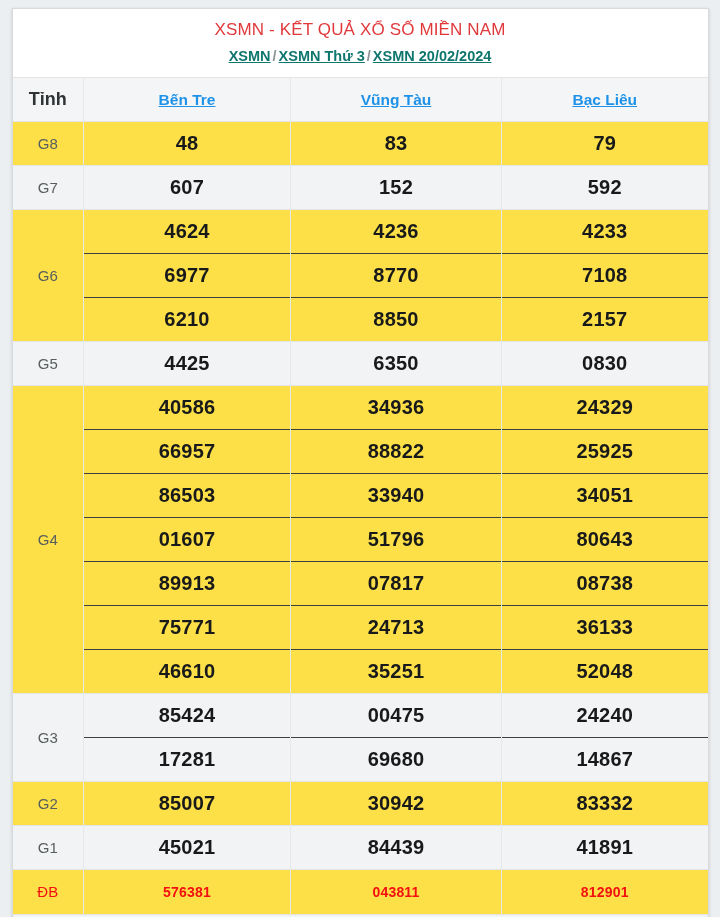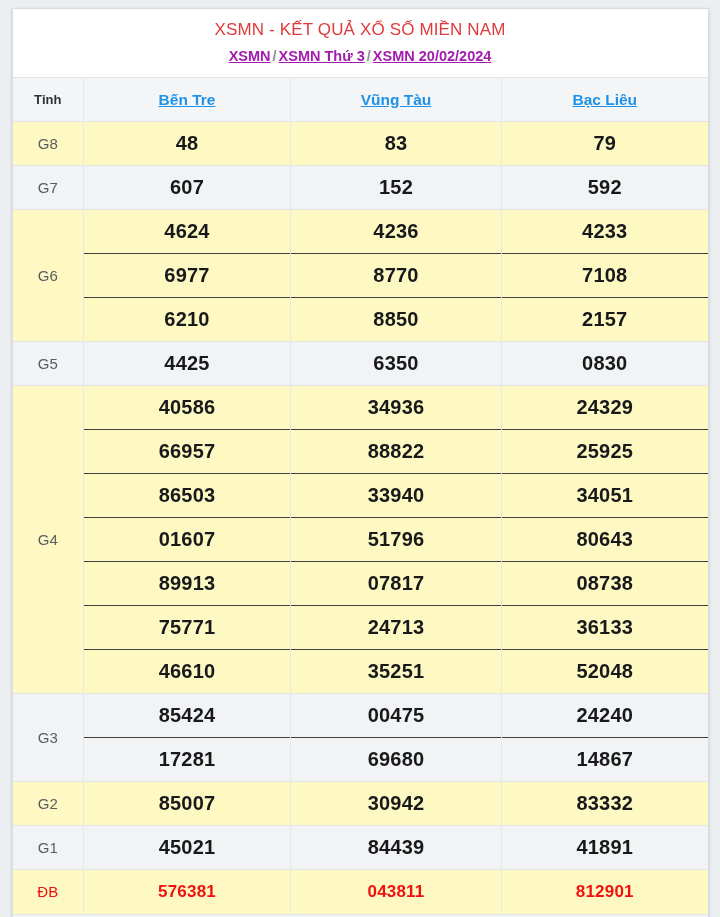--- a/index.html
+++ b/index.html
@@ -48,21 +48,21 @@
     line-height: 22px;
     margin: 0 0 6px 0;
     white-space: nowrap;
   }
   .breadcrumb {
     font-size: 14.5px;
     line-height: 19px;
     white-space: nowrap;
   }
   .breadcrumb a {
-    color: #a21caf;
+    color: #0f766e;
     text-decoration: underline;
     font-weight: bold;
   }
   .crumb-sep {
     color: #8d9295;
     font-weight: bold;
     padding: 0 2px;
   }
 
   
@@ -90,21 +90,21 @@
   table.results th:last-child,
   table.results td:last-child { border-right: none; }
 
   thead th {
     background: #f4f5f6;
     height: 43px;
     border-top: 1px solid #dcdee0;
   }
   th.head-tinh {
     color: #2f3336;
-    font-size: 13px;
+    font-size: 18px;
     font-weight: bold;
   }
   th.head-prov a {
     color: #1e92e8;
     text-decoration: underline;
     font-size: 15.5px;
     font-weight: bold;
     margin-top: 32px;
   }
 
@@ -117,28 +117,28 @@
   
   td.num {
     color: #18191a;
     font-weight: bold;
     font-size: 20px;
     letter-spacing: 0.2px;
   }
 
   
   tr.shade td { background: #f2f3f4; margin-left: 12px; }
-  tr.plain td { background: #fef9c3; }
+  tr.plain td { background: #fde047; }
 
   
   tr.sub td { border-top: 1px solid #404040; }
 
   
   tr.db td.glabel { color: #f21010; font-size: 15px; }
-  tr.db td.num    { color: #f21010; font-size: 17px; text-align: center; }
+  tr.db td.num    { color: #f21010; font-size: 14px; text-align: center; }
 
   
   .cut-row {
     height: 6px;
     border-top: 1px solid #e2e4e6;
     background: #f2f3f4;
   }
 </style>
 </head>
 <body>

